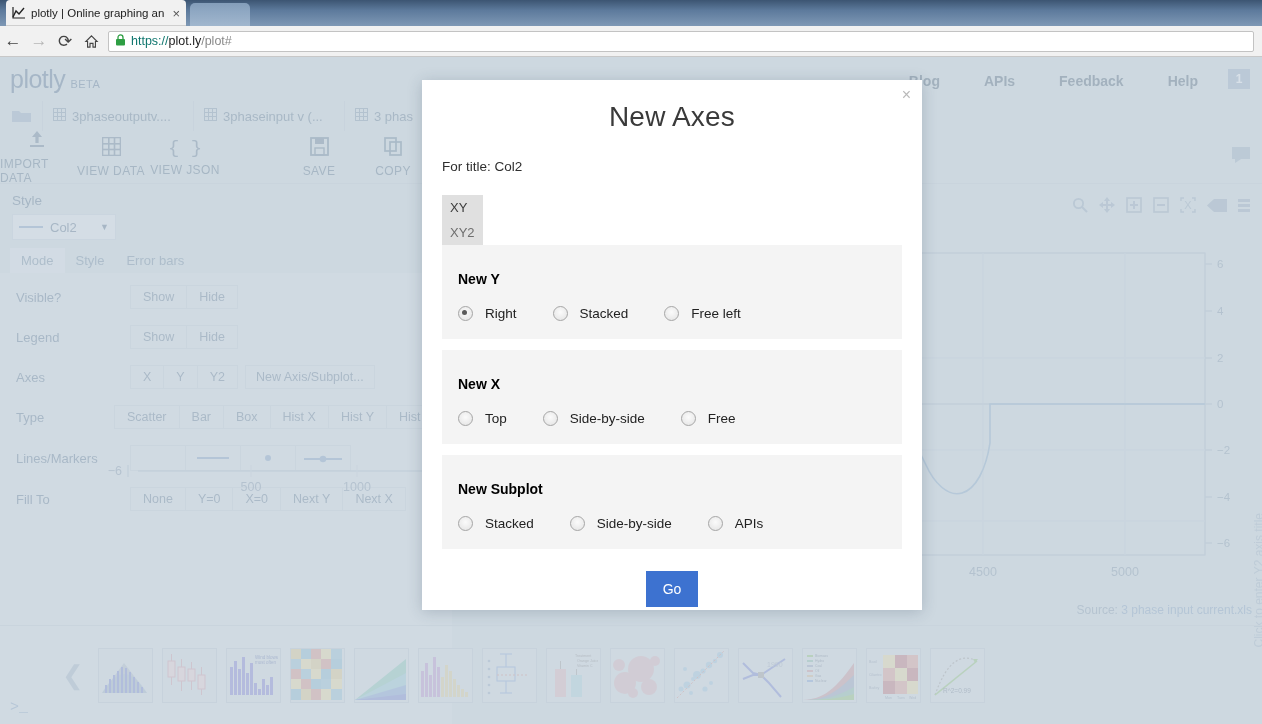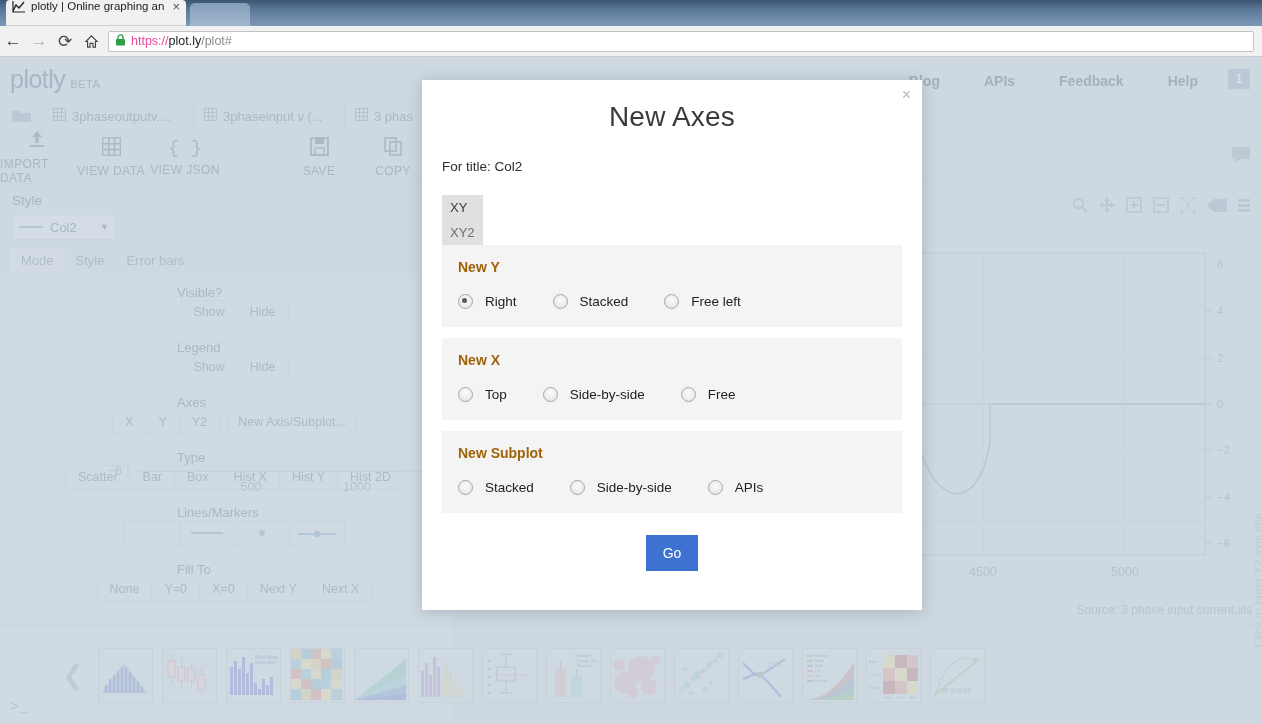--- a/index.html
+++ b/index.html
@@ -12,21 +12,21 @@
   
   #browser-frame{position:absolute;left:0;top:0;width:1262px;height:724px;}
   .chrome-titlebar{
     position:absolute;left:0;top:0;width:1262px;height:26px;
     background:linear-gradient(to bottom,#3c5572 0%,#5d7a9c 40%,#7e98b5 100%);
   }
   .chrome-tab{
     position:absolute;left:6px;top:0px;width:180px;height:26px;
     background:#f1f1f1;
     border-top-left-radius:4px;border-top-right-radius:4px;
-    display:flex;align-items:flex-start;padding:0 6px;box-sizing:border-box;
+    display:flex;align-items:center;padding:0 6px;box-sizing:border-box;
     box-shadow:0 -1px 0 #cfcfcf inset;
   }
   .chrome-tab .favicon{width:14px;height:14px;flex:0 0 14px;margin-right:5px;}
   .chrome-tab .tabtitle{
     font-size:11.5px;color:#222;white-space:nowrap;overflow:hidden;flex:1 1 auto;
   }
   .chrome-tab .tabclose{
     font-size:13px;color:#555;margin-left:4px;cursor:pointer;line-height:1;
   }
   .tab-ghost{
@@ -44,21 +44,21 @@
     color:#444;font-size:17px;cursor:pointer;flex:0 0 auto;
   }
   .nav-btn.disabled{color:#b6b6b6;cursor:default;}
   .omnibox{
     flex:1 1 auto;height:21px;margin:0 8px 0 4px;background:#fff;
     border:1px solid #c3c3c3;border-radius:2px;
     display:flex;align-items:center;padding:0 6px;box-sizing:border-box;
   }
   .lock-ico{margin-right:5px;flex:0 0 auto;}
   .url{font-size:12.5px;white-space:nowrap;}
-  .url .scheme{color:#ec4899;}
+  .url .scheme{color:#0f766e;}
   .url .host{color:#222;}
   .url .path{color:#8a8a8a;}
 
   
   #app{
     position:absolute;left:0;top:57px;width:1262px;height:667px;
     background:#cdd8e0;overflow:hidden;
   }
   .app-dim{opacity:.30;}
   .app-header{
@@ -110,21 +110,21 @@
     display:flex;align-items:center;padding:0 6px;box-sizing:border-box;font-size:13px;color:#4e6a86;
   }
   .trace-select .swatch{width:24px;height:2px;background:#7a9cc4;margin-right:7px;}
   .trace-select .caret{margin-left:auto;font-size:9px;}
   .subtabs{display:flex;margin:8px 0 0 10px;}
   .subtab{
     padding:5px 11px;font-size:13px;color:#64809b;background:transparent;
   }
   .subtab.active{background:#dce5ed;}
   .form-area{background:#d6e0e8;padding:12px 0 0 0;height:100%;box-sizing:border-box;}
-  .frow{display:flex;align-items:center;margin:0 0 16px 0;padding-left:16px;flex-direction:column;}
+  .frow{display:flex;align-items:center;margin:0 0 16px 0;padding-left:16px;}
   .flabel{width:114px;font-size:13px;color:#53708c;}
   .btngroup{display:flex;}
   .btn{
     border:1px solid #c3cfda;padding:4px 12px;font-size:12.5px;color:#5a758f;
     margin-right:-1px;background:transparent;white-space:nowrap;
   }
   .btn.wide{padding:4px 10px;}
   .btn-sep{width:8px;}
   .lm-btn{border:1px solid #c3cfda;width:54px;height:24px;display:flex;align-items:center;justify-content:center;margin-right:-1px;}
   .lm-line{width:32px;height:2px;background:#7a9cc4;}
@@ -168,21 +168,21 @@
   }
   .modal-body{padding:0 20px;}
   .for-trace{font-size:13.5px;color:#2f2f2f;margin-top:24px;line-height:19px;}
   .axes-tabs{display:flex;margin-top:19px;background:#e0e0e0;width:-moz-fit-content;width:fit-content;flex-direction:column;}
   .axes-tab{font-size:13px;color:#3d3d3d;padding:5px 8px;}
   .axes-tab.active{color:#6e6e6e;}
   .section{
     background:#f4f4f4;margin-top:0px;padding:14px 16px 18px 16px;box-sizing:border-box;
   }
   .section + .section{margin-top:11px;}
-  .section h3{margin:0 0 19px 0;font-size:14px;font-weight:bold;color:#a16207;}
+  .section h3{margin:12px 0 19px 0;font-size:14px;font-weight:bold;color:#000000;}
   .radio-row{display:flex;align-items:center;}
   .radio-item{display:flex;align-items:center;margin-right:36px;}
   .radio{
     width:13px;height:13px;border-radius:50%;border:1px solid #a6a6a6;
     background:radial-gradient(circle at 50% 40%,#fbfbfb 0%,#e2e2e2 100%);
     flex:0 0 auto;position:relative;
   }
   .radio.checked::after{
     content:"";position:absolute;left:3px;top:3px;width:5px;height:5px;border-radius:50%;
     background:#5a5a5a;

